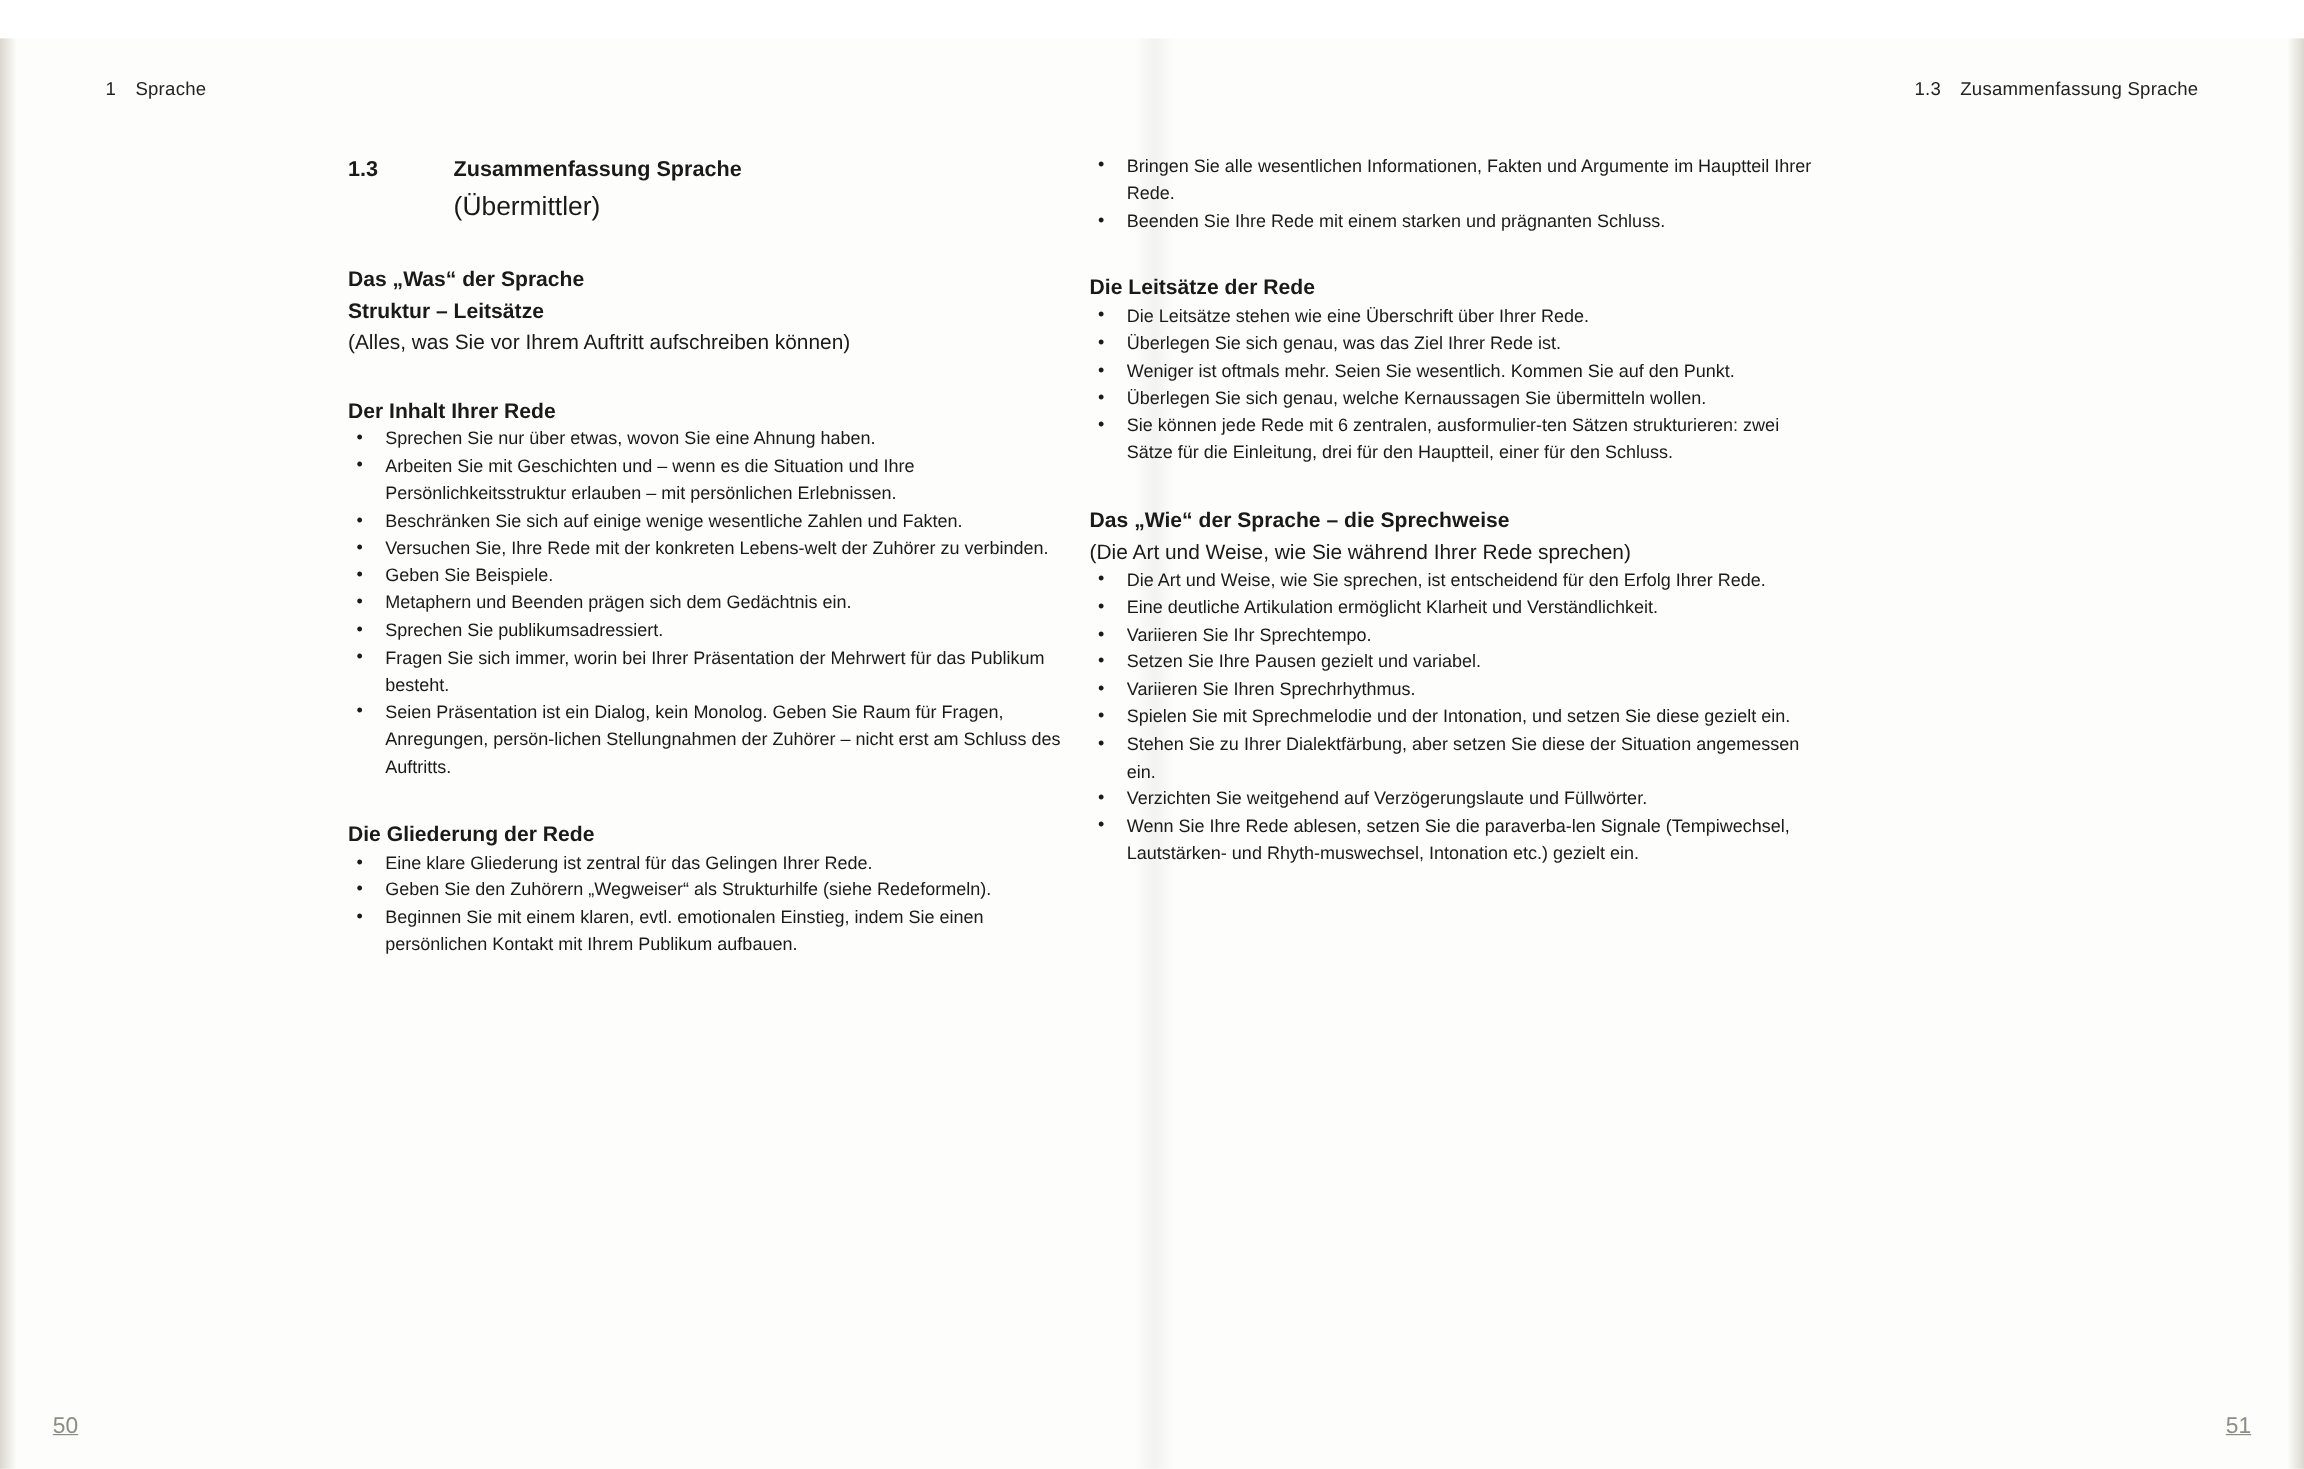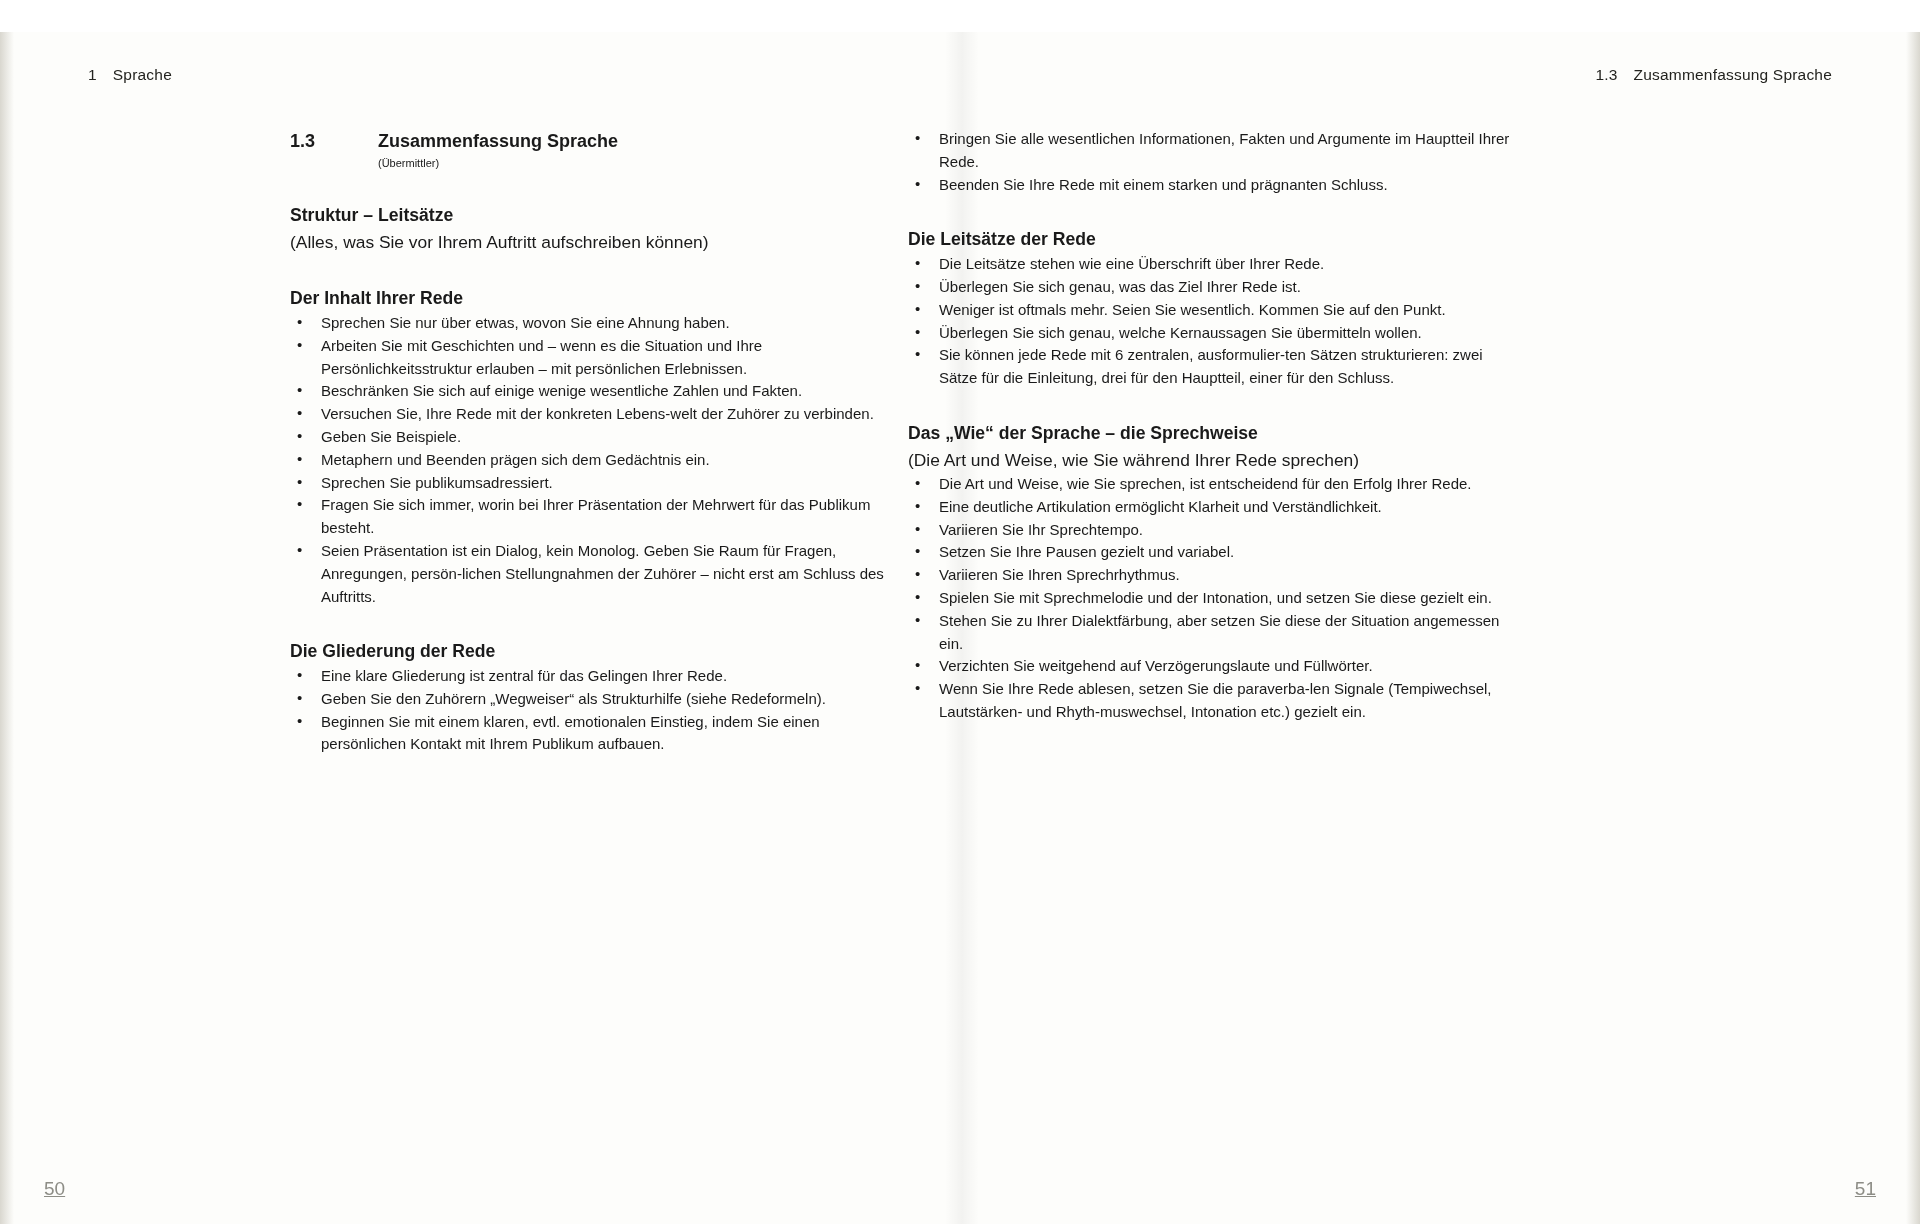--- a/index.html
+++ b/index.html
@@ -94,21 +94,21 @@
     margin: 0;
     display: flex;
     align-items: baseline;
   }
   h1.sec-title .sec-num {
     width: 88px;
     flex: 0 0 88px;
   }
   .sec-sub {
     margin: 0 0 0 88px;
-    font-size: 11px;
+    font-size: 22px;
     font-weight: normal;
   }
 
   .blk { margin-top: 30px; }
 
   h2.head {
     font-size: 17.6px;
     font-weight: bold;
     margin: 0;
   }
@@ -152,20 +152,21 @@
 
     <div class="col col-left">
 
       <h1 class="sec-title">
         <span class="sec-num">1.3</span>
         <span>Zusammenfassung Sprache</span>
       </h1>
       <p class="sec-sub">(Übermittler)</p>
 
       <div class="blk">
+        <h2 class="head">Das „Was“ der Sprache</h2>
         <h2 class="head">Struktur – Leitsätze</h2>
         <p class="para">(Alles, was Sie vor Ihrem Auftritt aufschreiben können)</p>
       </div>
 
       <div class="blk">
         <h2 class="head">Der Inhalt Ihrer Rede</h2>
         <ul class="bullets">
           <li>Sprechen Sie nur über etwas, wovon Sie eine Ahnung haben.</li>
           <li>Arbeiten Sie mit Geschichten und – wenn es die Situation und Ihre Persönlichkeitsstruktur erlauben – mit persönlichen Erlebnissen.</li>
           <li>Beschränken Sie sich auf einige wenige wesentliche Zahlen und Fakten.</li>

